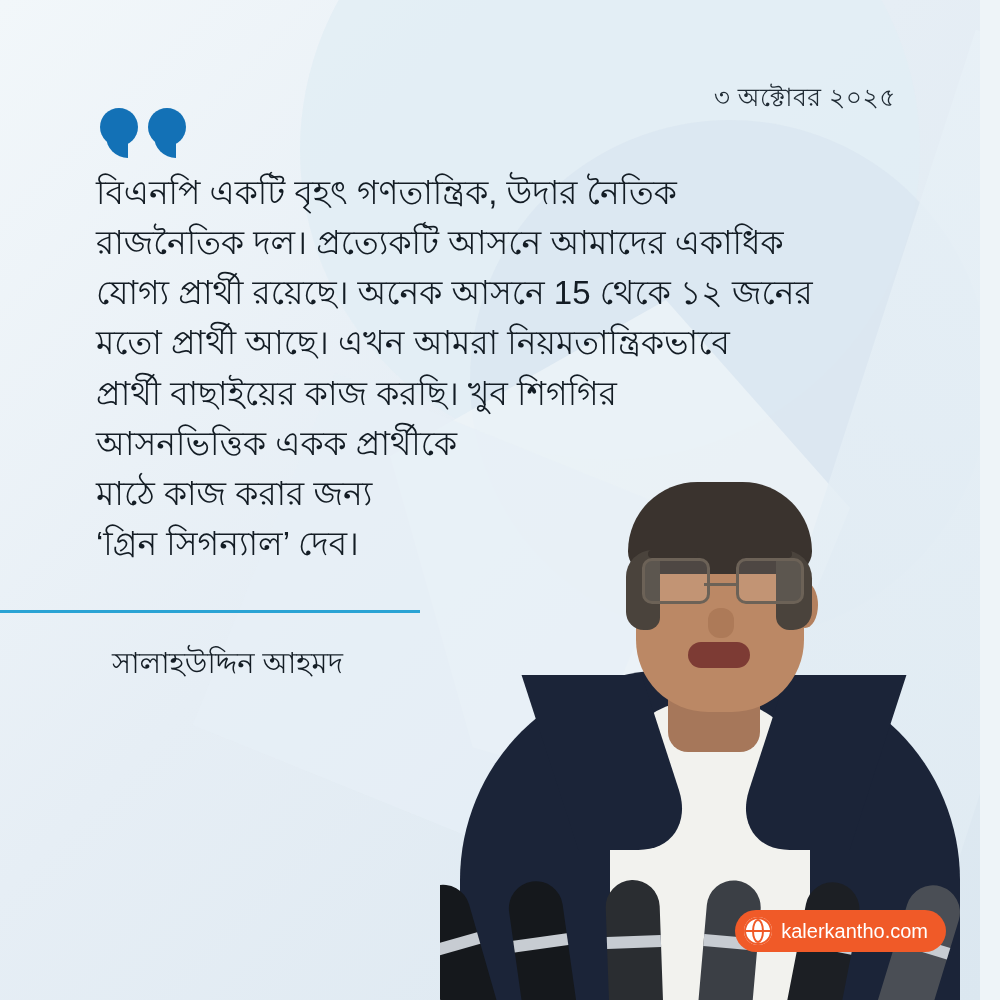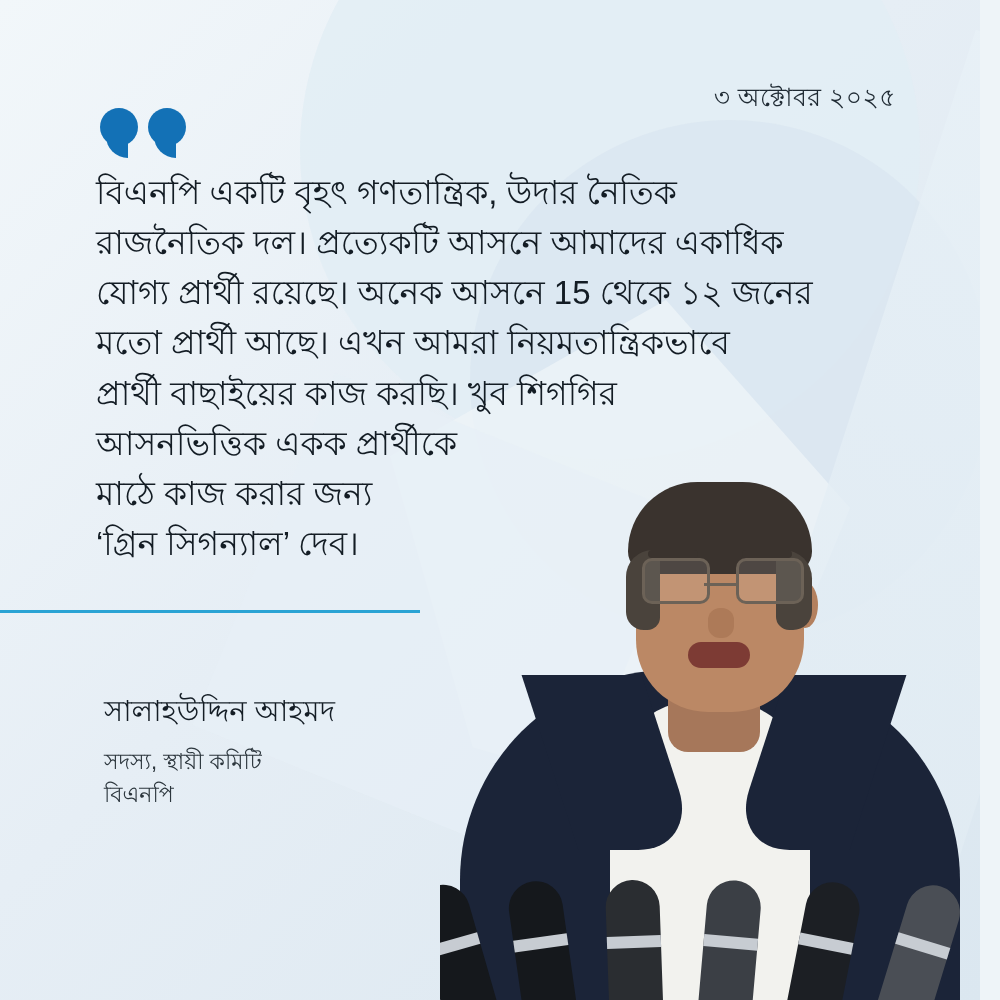--- a/index.html
+++ b/index.html
@@ -123,24 +123,23 @@
     position: absolute;
     left: 0;
     top: 610px;
     width: 420px;
     height: 3px;
     background: #2aa3d4;
   }
 
   .attrib {
     position: absolute;
-    left: 104px;
+    left: 112px;
     top: 640px;
     width: 520px;
-    margin-top: 48px;
   }
   .attrib-name {
     font-size: 29px;
     color: #141d25;
     margin-bottom: 8px;
   }
   .attrib-role {
     font-size: 22px;
     color: #2c363d;
     line-height: 1.5;
@@ -403,22 +402,20 @@
 মতো প্রার্থী আছে। এখন আমরা নিয়মতান্ত্রিকভাবে
 প্রার্থী বাছাইয়ের কাজ করছি। খুব শিগগির
 আসনভিত্তিক একক প্রার্থীকে
 মাঠে কাজ করার জন্য
 ‘গ্রিন সিগন্যাল’ দেব।</div>
 
   <div class="divider"></div>
 
   <div class="attrib">
     <div class="attrib-name">সালাহউদ্দিন আহমদ</div>
-    <div class="attrib-role" style="white-space: pre-line;">সদস্য, স্থায়ী কমিটি
-বিএনপি</div>
   </div>
 
   <div class="portrait">
     <div class="p-suit"></div>
     <div class="p-shirt"></div>
     <div class="p-collar-l"></div>
     <div class="p-collar-r"></div>
     <div class="p-neck"></div>
     <div class="p-head"></div>
     <div class="p-ear-l"></div>
@@ -447,14 +444,20 @@
       </div>
     <div class="mic m5">
         <div class="mic-band"></div>
       </div>
     <div class="mic m6">
         <div class="mic-band"></div>
       </div>
   </div>
 
 
+  <div class="site-badge">
+    <span class="globe">
+        <i></i>
+      </span>
+    <span>kalerkantho.com</span>
+  </div>
 
 </div>
 
 </body></html>

